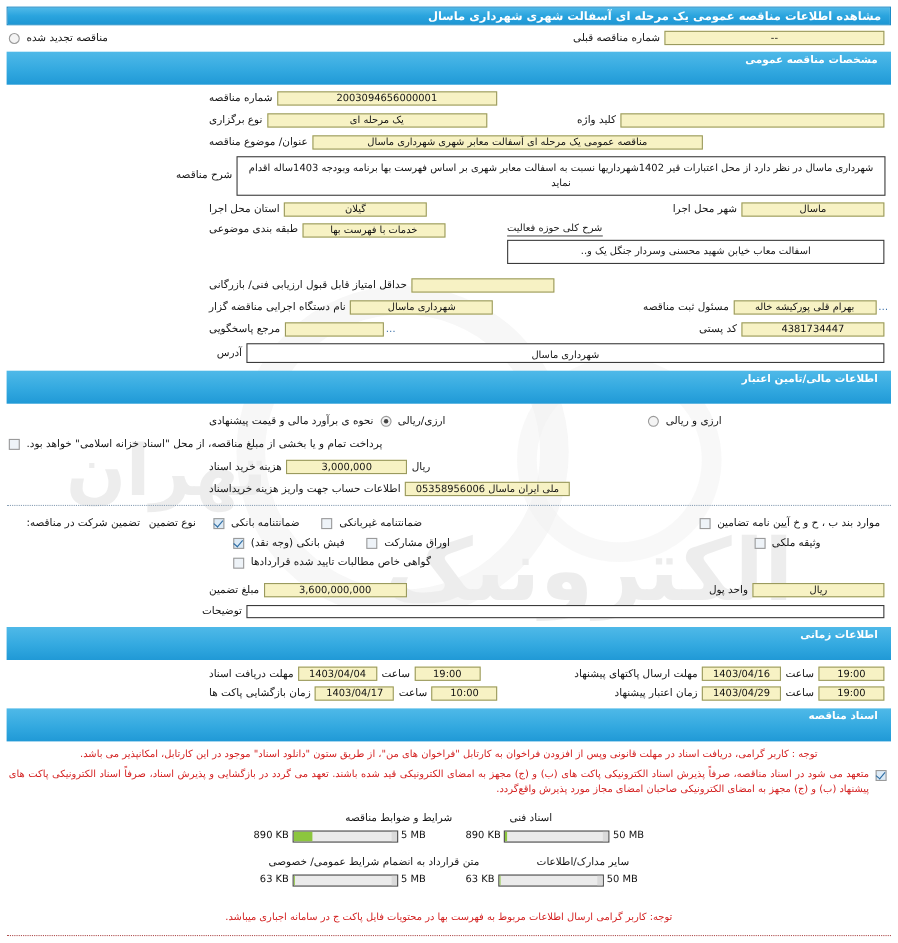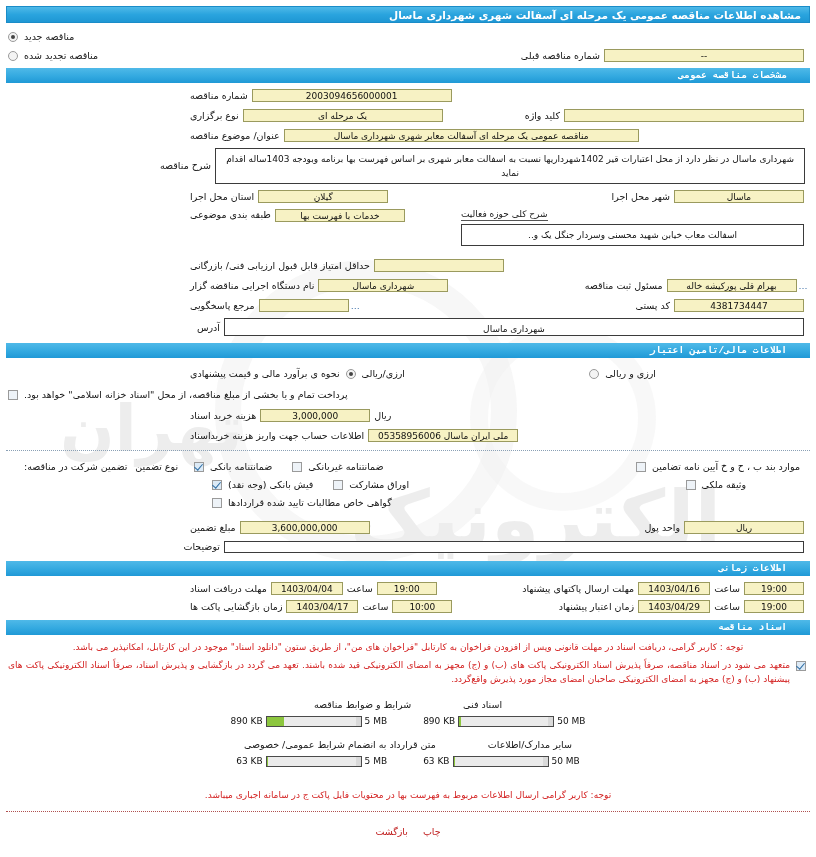--- a/index.html
+++ b/index.html
@@ -62,30 +62,29 @@
     color: #ffffff;
     font-weight: bold;
     font-size: 10.5px;
     text-align: right;
     padding: 0 8px;
     box-sizing: border-box;
     border: 1px solid #1a8cc8;
   }
   .secbar {
     margin: 5px 6px 0 6px;
-    height: 15px;
+    height: 30px;
     line-height: 15px;
     background: linear-gradient(to bottom, #4fb9e8 0%, #33a9e0 55%, #2099d6 100%);
     color: #ffffff;
     font-weight: bold;
     font-size: 9.5px;
     text-align: right;
-    padding: 0 23px;
+    padding: 0 12px;
     box-sizing: border-box;
-    font-family: Liberation Mono, monospace;
   }
 
   
   .row {
     display: flex;
     align-items: center;
     justify-content: flex-start;
     margin: 5px 6px 0 6px;
     min-height: 15px;
   }
@@ -261,24 +260,20 @@
   <div class="wm-ring"></div>
   <div class="wm-ring2"></div>
   <div class="wm-txt wm1">تهران</div>
   <div class="wm-txt wm2">الکترونیک</div>
 </div>
 
 <div class="page">
 
   <div class="topbar">مشاهده اطلاعات مناقصه عمومی یک مرحله ای آسفالت شهری شهرداری ماسال</div>
 
-  <div class="row" style="justify-content:flex-end; margin-top:6px;">
-    <span class="lbl">مناقصه جدید</span>
-    <span class="radio on"></span>
-  </div>
 
   <div class="row" style="margin-top:4px;">
     <div style="width:6px;"></div>
     <div class="fld w200">--</div>
     <span class="lbl">شماره  مناقصه قبلی</span>
     <span class="spacer"></span>
     <span class="lbl">مناقصه تجدید شده</span>
     <span class="radio"></span>
   </div>
 

